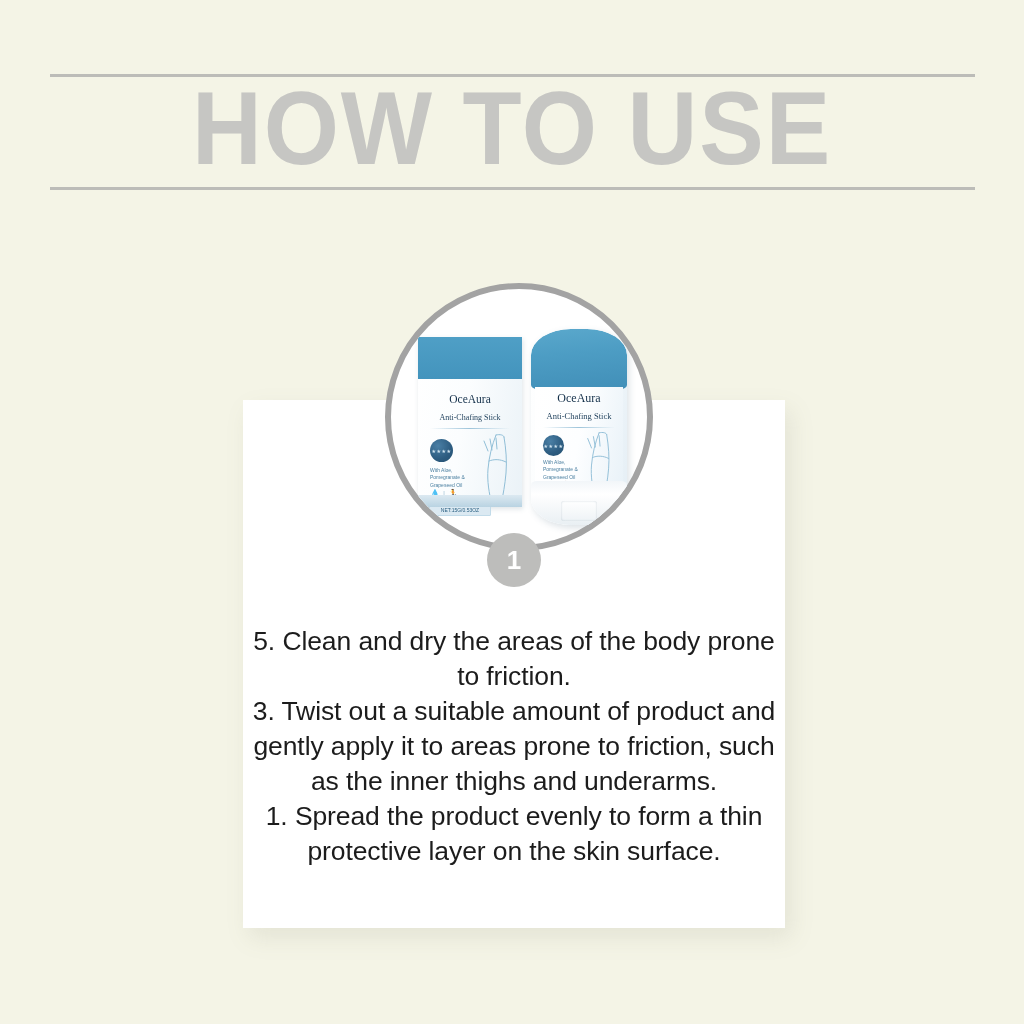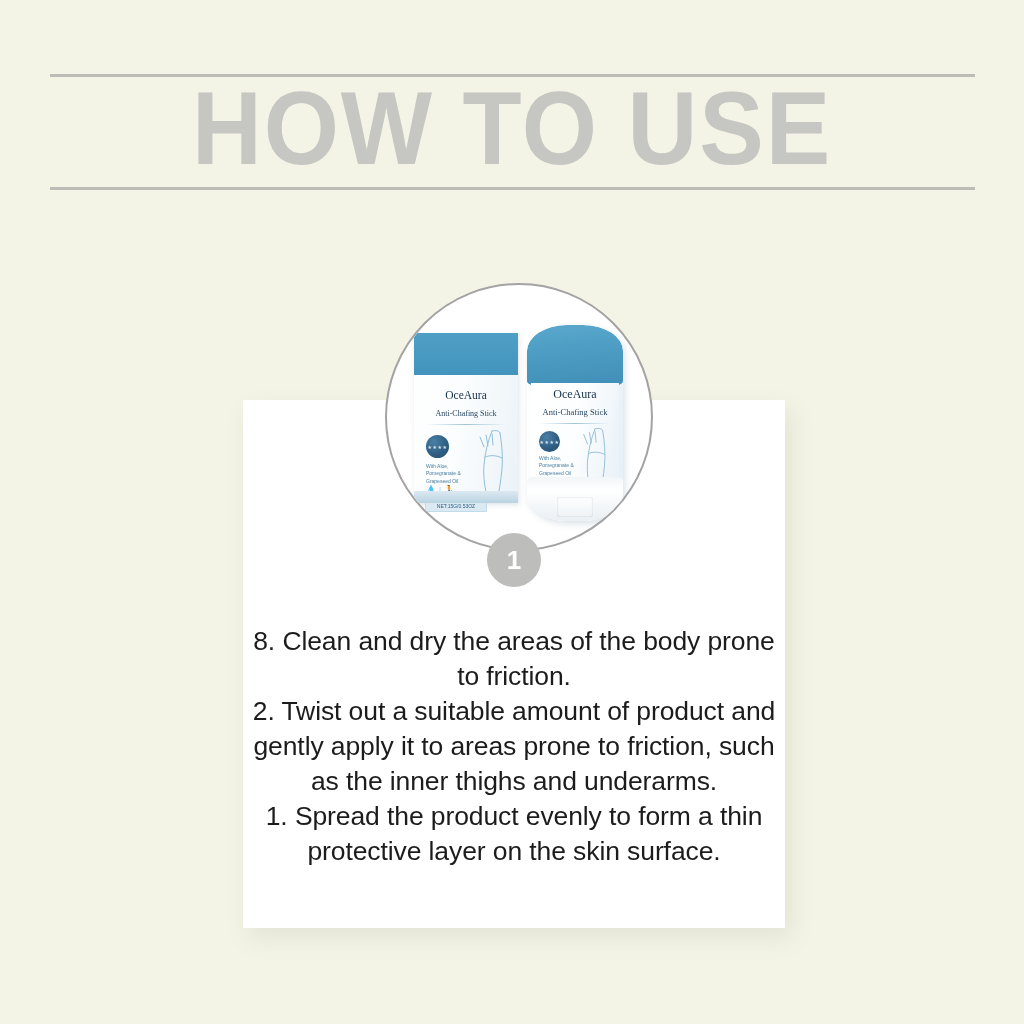--- a/index.html
+++ b/index.html
@@ -38,21 +38,21 @@
     background:#ffffff;
     box-shadow:6px 10px 22px rgba(120,120,100,0.13);
   }
 
   
   #product-medallion {
     position:absolute; left:385px; top:283px;
     width:268px; height:268px;
     border-radius:50%;
     background:#ffffff;
-    border:2px solid #a3a3a3;
+    border:6px solid #a3a3a3;
     overflow:hidden;
   }
   #product-scene {
     position:absolute; left:0; top:0; width:268px; height:268px;
   }
 
   
   .carton {
     position:absolute; left:27px; top:48px;
     width:104px; height:170px;
@@ -252,16 +252,16 @@
         <div class="stick-knob"></div>
       </div>
     </div>
 
   </div>
 </div>
 
 <div id="step-badge">1</div>
 
 <div id="instructions">
-  <span class="step">8. Clean and dry the areas of the body prone to friction.</span>
-  <span class="step">2. Twist out a suitable amount of product and gently apply it to areas prone to friction, such as the inner thighs and underarms.</span>
+  <span class="step">5. Clean and dry the areas of the body prone to friction.</span>
+  <span class="step">3. Twist out a suitable amount of product and gently apply it to areas prone to friction, such as the inner thighs and underarms.</span>
   <span class="step">1. Spread the product evenly to form a thin protective layer on the skin surface.</span>
 </div>
 
 </body></html>

